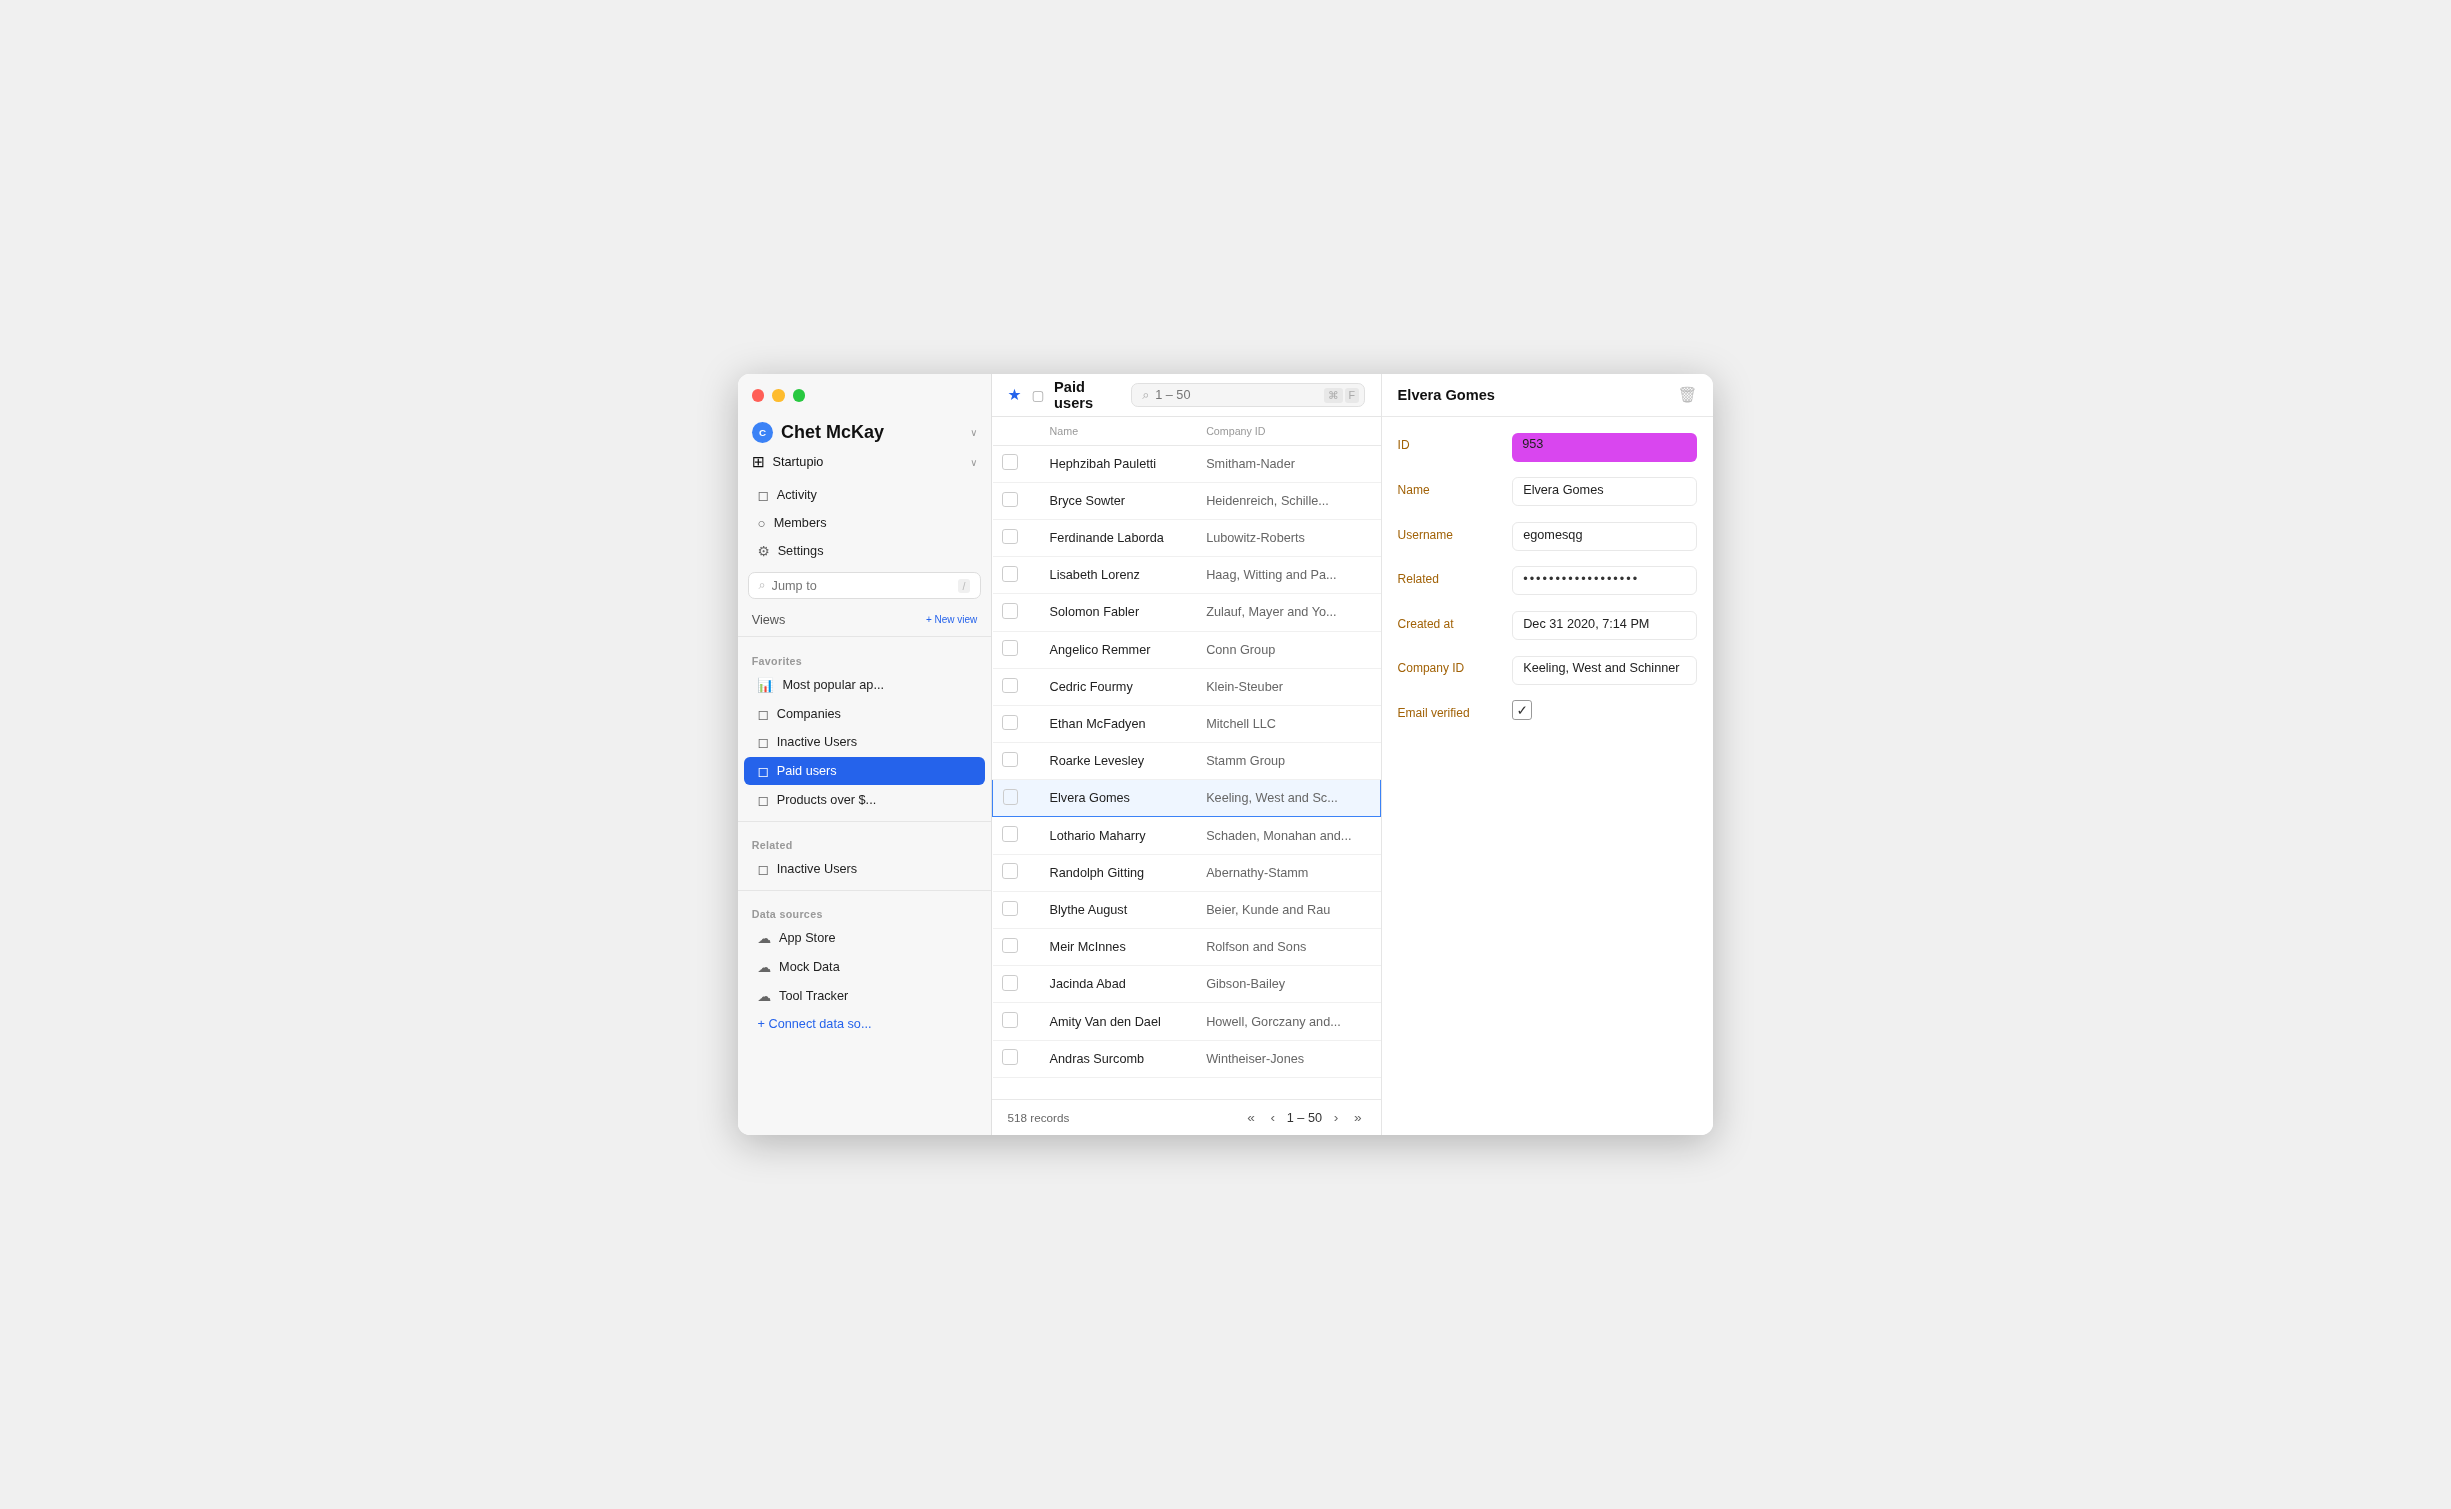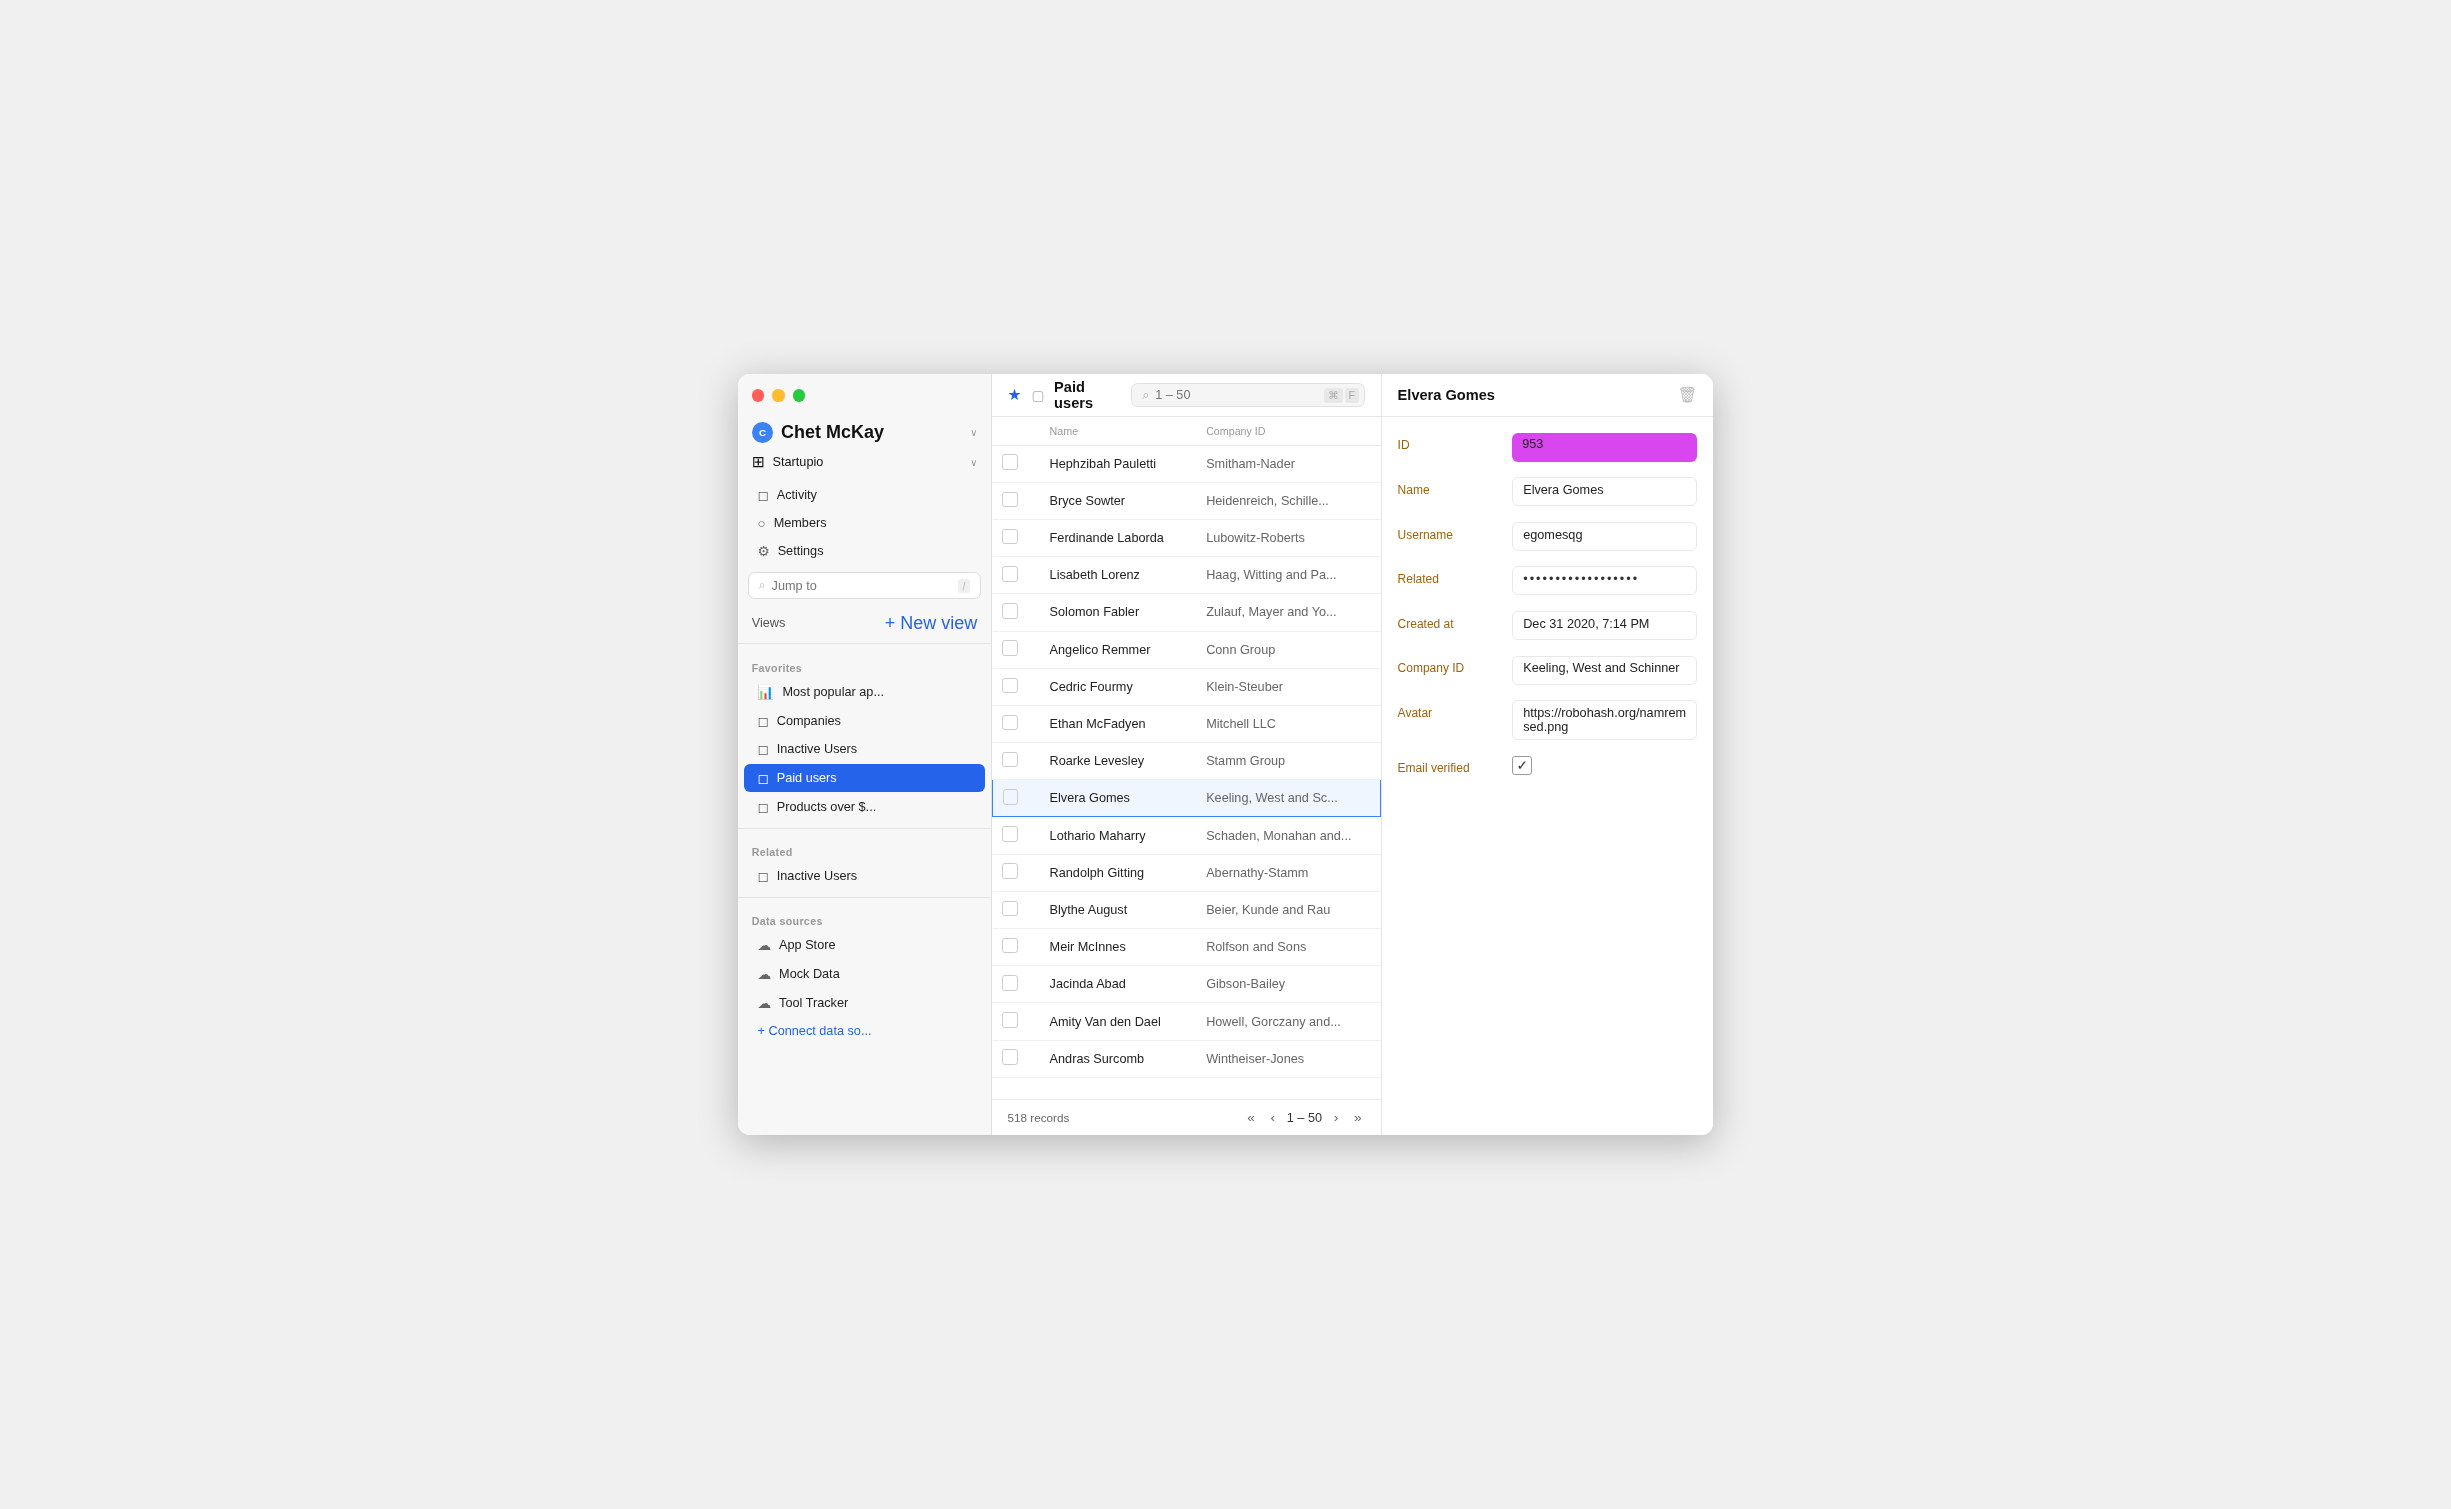--- a/index.html
+++ b/index.html
@@ -142,21 +142,21 @@
       justify-content: space-between;
       padding: 5.9px 13.7px 3.9px;
     }
     .views-label {
       font-size: 12.7px;
       color: #555;
       font-weight: 500;
     }
     .new-view-btn {
       color: #2563eb;
-      font-size: 18px;
+      font-size: 10px;
       cursor: pointer;
       display: flex;
       align-items: center;
       gap: 2.9px;
     }
 
     .sidebar-divider {
       height: 1px;
       background: #e5e5e5;
       margin: 5.9px 0;
@@ -615,23 +615,19 @@
         </div>
         <div class="detail-row">
           <div class="detail-label">Created at</div>
           <div class="detail-value-box white">Dec 31 2020, 7:14 PM</div>
         </div>
         <div class="detail-row">
           <div class="detail-label">Company ID</div>
           <div class="detail-value-box white">Keeling, West and Schinner</div>
         </div>
         <div class="detail-row">
-          <div class="detail-label">Avatar</div>
-          <div class="detail-value-box white">https://robohash.org/namremsed.png</div>
-        </div>
-        <div class="detail-row">
           <div class="detail-label">Email verified</div>
           <div class="checkbox-box">✓</div>
         </div>
       </div>
   </div>
 </div>
 
 
 </body></html>

